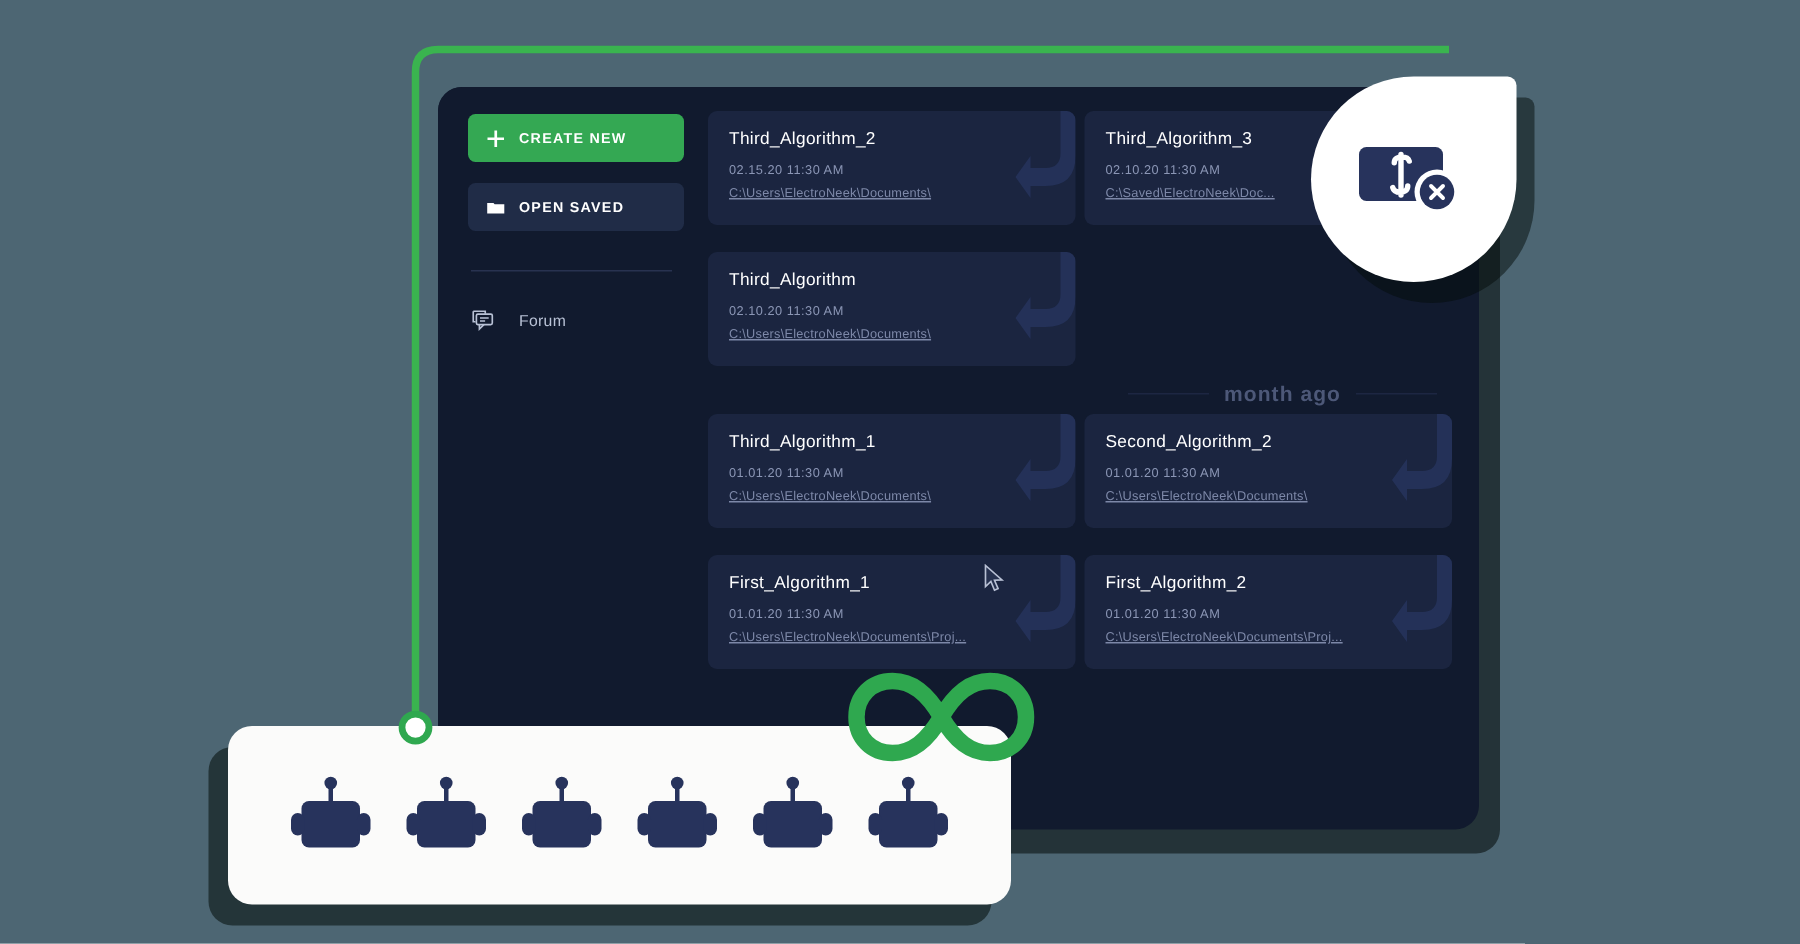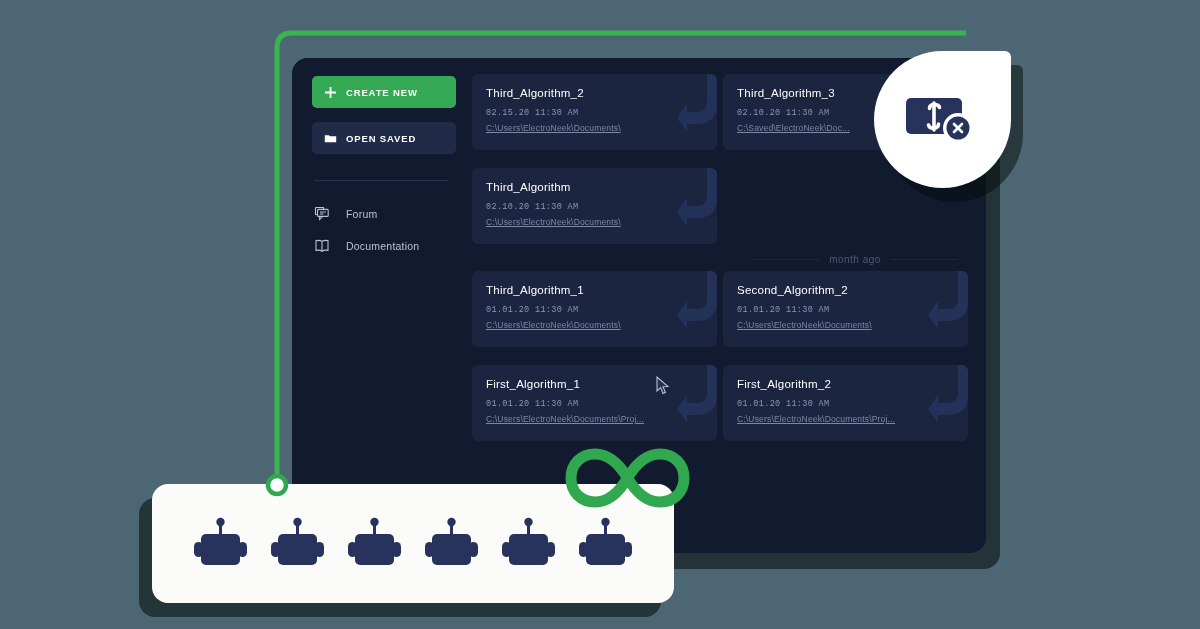--- a/index.html
+++ b/index.html
@@ -100,21 +100,21 @@
     letter-spacing: 0.02em;
     margin-bottom: 9px;
     position: relative; z-index: 2;
     white-space: nowrap;
   }
   .card-date {
     font-size: 8.5px;
     color: #8b96b5;
     letter-spacing: 0.04em;
     margin-bottom: 5px;
-    position: relative; z-index: 2; font-family: Liberation Mono, monospace;
+    position: relative; z-index: 2;
   }
   .card-path {
     font-size: 8.5px;
     color: #7d88a8;
     letter-spacing: 0.02em;
     position: relative; z-index: 2;
     white-space: nowrap;
     text-decoration: underline;
   }
   .card-arrow {
@@ -128,24 +128,25 @@
 
   
   #month-row {
     display: flex; align-items: center; gap: 10px;
     margin: 10px 0 6px 0;
     padding-left: 280px;
     padding-right: 10px;
   }
   #month-line-l, #month-line-r { height: 1px; background: #1d2642; flex: 1; }
   #month-label {
-    font-size: 10px;
+    font-size: 14px;
     color: #4d5878;
     letter-spacing: 0.05em;
     white-space: nowrap;
+    font-weight: bold;
   }
 
   
   #cursor { position: absolute; left: 655px; top: 376px; width: 16px; height: 20px; z-index: 30; }
   #cursor svg { width: 16px; height: 20px; display: block; }
 
   
   #money-badge {
     position: absolute;
     left: 874px; top: 51px;
@@ -221,29 +222,20 @@
           <svg viewBox="0 0 16 16">
             <path d="M1.5 1.5 L9.5 1.5 L9.5 3.2 M1.5 1.5 L1.5 8.5 L3 8.5" stroke="#b9c2d6" stroke-width="1.1" fill="none"></path>
             <rect x="3.6" y="3.4" width="10.6" height="7" rx="1" stroke="#b9c2d6" stroke-width="1.1" fill="none"></rect>
             <path d="M5.6 10.4 L5.6 13.4 L8.6 10.4" stroke="#b9c2d6" stroke-width="1.1" fill="none"></path>
             <path d="M6 6 L11.8 6 M6 8 L9.4 8" stroke="#b9c2d6" stroke-width="1.1" fill="none"></path>
           </svg>
         </span>
         <span class="nav-label">Forum</span>
       </div>
 
-      <div class="nav-item">
-        <span class="nav-icon">
-          <svg viewBox="0 0 16 16">
-            <path d="M8 3.4 C6.4 2.2 4.2 2.2 2 2.6 L2 12.4 C4.2 12 6.4 12 8 13.2 C9.6 12 11.8 12 14 12.4 L14 2.6 C11.8 2.2 9.6 2.2 8 3.4 Z" stroke="#b9c2d6" stroke-width="1.1" fill="none"></path>
-            <path d="M8 3.4 L8 13.2" stroke="#b9c2d6" stroke-width="1.1" fill="none"></path>
-          </svg>
-        </span>
-        <span class="nav-label">Documentation</span>
-      </div>
     </div>
 
     <div id="content">
 
       <div id="card-grid">
 
         <div class="card">
           <div class="card-arrow">
             <svg viewBox="0 0 54 76">
                 <path d="M40 -6 L40 28 Q40 38 30 38 L20 38 L20 30 L10 44 L20 58 L20 50 L30 50 Q50 50 50 30 L50 -6 Z" fill="#243158"></path>

